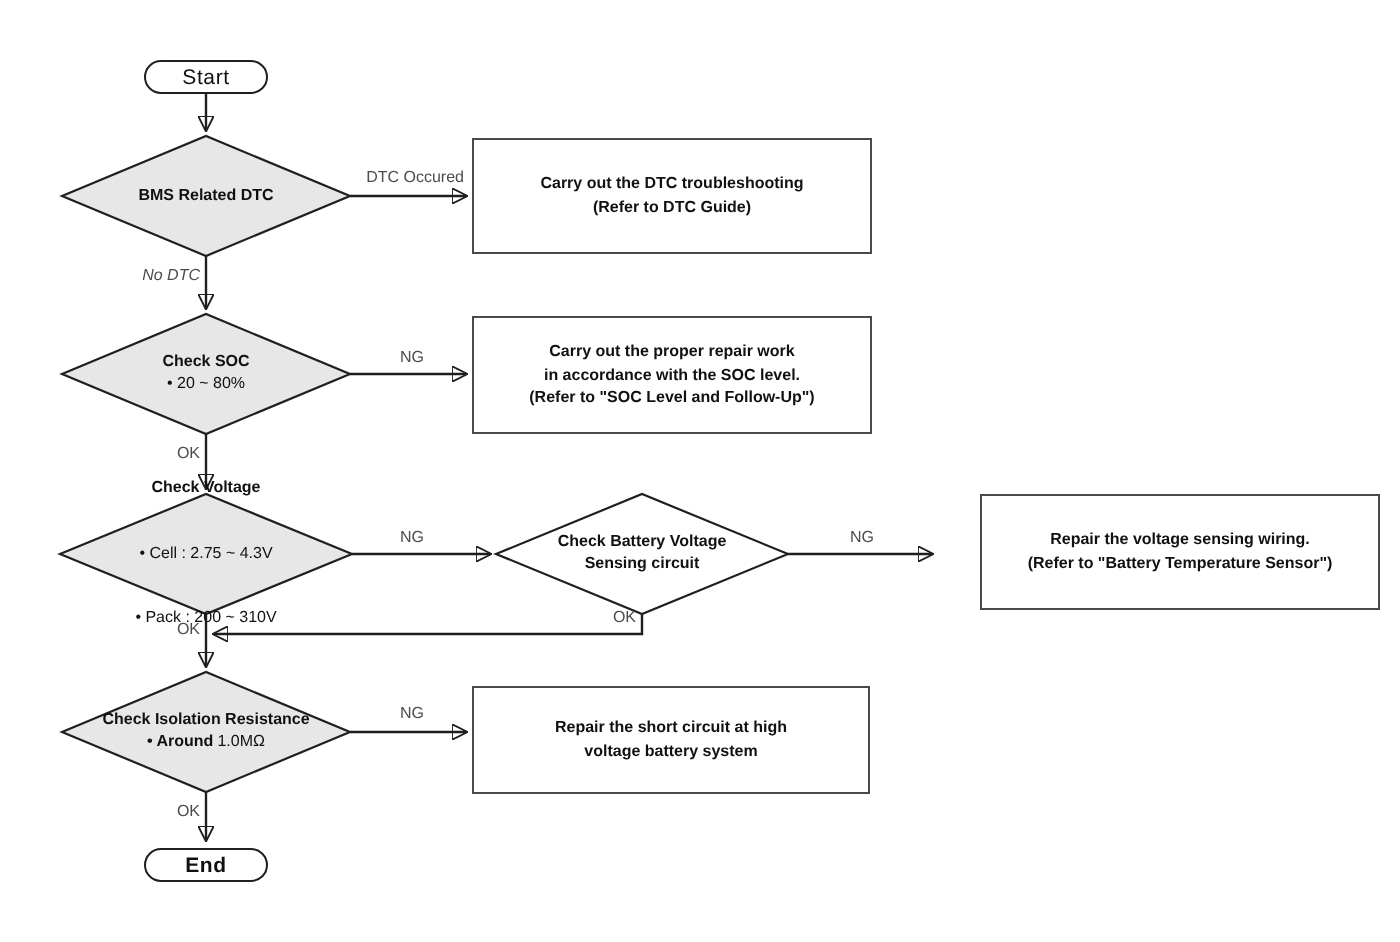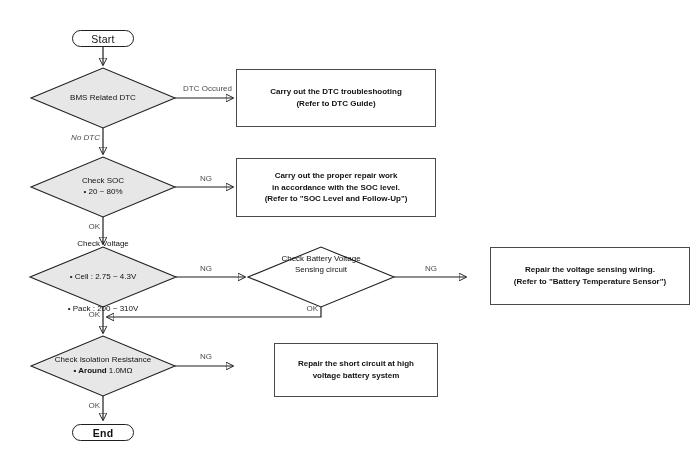--- a/index.html
+++ b/index.html
@@ -28,21 +28,21 @@
   .pbox{
     position:absolute;box-sizing:border-box;border:1px solid #4a4a4a;
     background:var(--node-fill);display:flex;flex-direction:column;
     align-items:center;justify-content:center;text-align:center;
     font-size:8px;font-weight:bold;line-height:1.45;
   }
   .dtext{
     position:absolute;display:flex;flex-direction:column;align-items:center;
     justify-content:center;text-align:center;line-height:1.32;pointer-events:none;
   }
-  .d-title{font-size:8px;font-weight:normal;}
+  .d-title{font-size:8px;font-weight:bold;}
   .d-sub{font-size:8px;font-weight:normal;}
   .d-sub .b{font-weight:bold;}
   .d-sub .n{font-weight:normal;margin-left:2px;}
   .edge-label{
     position:absolute;font-size:8px;color:var(--edge-label-text);
     white-space:nowrap;
   }
   .tar{text-align:right;}
   .tac{text-align:right;}
 </style>
@@ -92,21 +92,21 @@
     <div class="d-title">Check SOC</div>
     <div class="d-sub">• 20 ~ 80%</div>
   </div>
 
   <div class="dtext" style="left:28px;top:261px;width:150px;height:32px;gap:22px;">
     <div class="d-title">Check Voltage</div>
     <div class="d-sub">• Cell : 2.75 ~ 4.3V</div>
     <div class="d-sub">• Pack : 200 ~ 310V</div>
   </div>
 
-  <div class="dtext" style="left:246px;top:254px;width:150px;height:22px;">
+  <div class="dtext" style="left:246px;top:266px;width:150px;height:22px;">
     <div class="d-title">Check Battery Voltage</div>
     <div class="d-title">Sensing circuit</div>
   </div>
 
   <div class="dtext" style="left:23px;top:355px;width:160px;height:22px;">
     <div class="d-title">Check Isolation Resistance</div>
     <div class="d-sub">
       <span class="b">• Around</span><span class="n">1.0MΩ</span>
     </div>
   </div>
@@ -120,21 +120,21 @@
   <div class="pbox" style="left:236px;top:69px;width:200px;height:58px;">
     <div>Carry out the DTC troubleshooting</div>
     <div>(Refer to DTC Guide)</div>
   </div>
 
   <div class="pbox" style="left:469px;top:247px;width:200px;height:58px;margin-left:21px;">
     <div>Repair the voltage sensing wiring.</div>
     <div>(Refer to "Battery Temperature Sensor")</div>
   </div>
 
-  <div class="pbox" style="left:236px;top:343px;width:164px;height:54px;margin-left:38px;">
+  <div class="pbox" style="left:236px;top:343px;width:199px;height:54px;">
     <div>Repair the short circuit at high</div>
     <div>voltage battery system</div>
   </div>
 
   <div class="edge-label tac" style="left:172px;top:84px;width:60px;">DTC Occured</div>
   <div class="edge-label tar" style="left:64px;top:133px;width:36px;font-style:italic;">No DTC</div>
   <div class="edge-label tac" style="left:190px;top:174px;width:22px;">NG</div>
   <div class="edge-label tar" style="left:78px;top:222px;width:22px;">OK</div>
   <div class="edge-label tac" style="left:190px;top:264px;width:22px;">NG</div>
   <div class="edge-label tar" style="left:78px;top:310px;width:22px;">OK</div>

